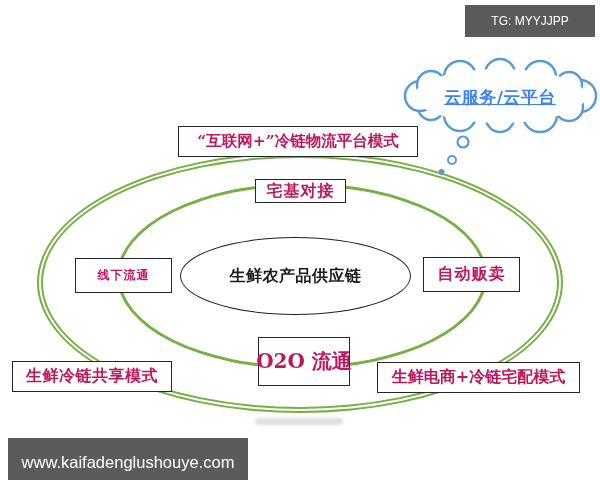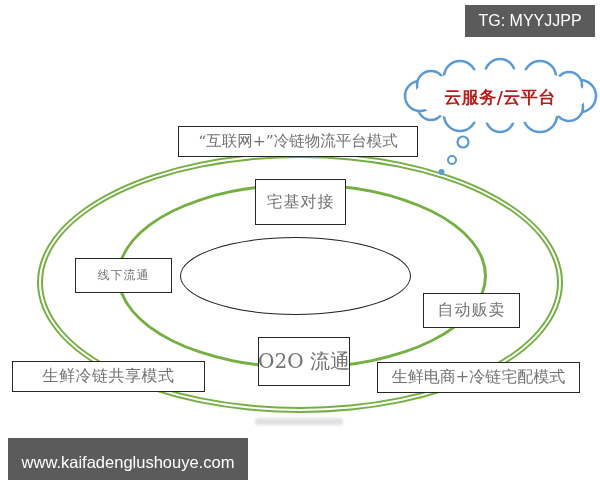--- a/index.html
+++ b/index.html
@@ -23,40 +23,40 @@
   .center-ellipse{
     position:absolute;left:180px;top:237px;width:231px;height:78px;
     border:1.6px solid #222;border-radius:50%;background:#fff;box-sizing:border-box;
     display:flex;flex-direction:column;align-items:center;justify-content:center;
     font-size:16px;font-weight:bold;color:#1c1c1c;line-height:1.7;letter-spacing:.5px;
   }
   
   .node{
     position:absolute;background:#fff;border:1.6px solid #262626;box-sizing:border-box;
     display:flex;align-items:center;justify-content:center;white-space:nowrap;
-    font-weight:normal;color:#737373;
+    font-weight:bold;color:#be185d;
   }
   .node-platform{left:178px;top:126px;width:240px;height:31px;font-size:15.5px;}
-  .node-docking {left:255px;top:179px;width:91px;height:46px;font-size:16px;letter-spacing:1px;}
+  .node-docking {left:255px;top:179px;width:91px;height:24px;font-size:16px;letter-spacing:1px;}
   .node-offline {left:75px; top:258px;width:97px;height:35px;font-size:12px;letter-spacing:1px;}
-  .node-vending {left:423px;top:257px;width:97px;height:35px;font-size:16px;letter-spacing:1px;margin-top:36px;}
+  .node-vending {left:423px;top:257px;width:97px;height:35px;font-size:16px;letter-spacing:1px;}
   .node-o2o     {left:258px;top:337px;width:92px;height:49px;font-size:20px;}
-  .node-sharing {left:12px; top:361px;width:193px;height:31px;font-size:16px;letter-spacing:.5px;}
+  .node-sharing {left:12px; top:361px;width:160px;height:31px;font-size:16px;letter-spacing:.5px;}
   .node-homedel {left:377px;top:362px;width:203px;height:31px;font-size:16px;}
   
   .cloud-svg{position:absolute;left:0;top:0;width:600px;height:480px;pointer-events:none;}
   .cloud-label{
     position:absolute;left:425px;top:86px;width:150px;text-align:center;
-    font-size:17px;font-weight:bold;color:#b91c1c;letter-spacing:.5px;
+    font-size:17px;font-weight:bold;color:#3b82f6;letter-spacing:.5px;text-decoration:underline;
   }
   
   .tg-badge{
     position:absolute;left:465px;top:5px;width:130px;height:32px;background:#5b5b5b;
     color:#fff;display:flex;align-items:center;justify-content:center;
-    font-family:"Liberation Sans","DejaVu Sans",sans-serif;font-size:16px;
+    font-family:"Liberation Sans","DejaVu Sans",sans-serif;font-size:12px;
   }
   .url-bar{
     position:absolute;left:8px;top:438px;width:240px;height:48px;background:#5b5b5b;
     color:#fff;display:flex;align-items:center;justify-content:center;
     font-family:"Liberation Sans","DejaVu Sans",sans-serif;font-size:16.5px;
   }
   
   .smudge{
     position:absolute;left:255px;top:418px;width:88px;height:7px;background:#c7c7c7;
     opacity:.55;filter:blur(1.5px);border-radius:3px;
@@ -98,16 +98,17 @@
 
 <div class="node node-platform">“互联网+”冷链物流平台模式</div>
 <div class="node node-docking">宅基对接</div>
 <div class="node node-offline">线下流通</div>
 <div class="node node-vending">自动贩卖</div>
 <div class="node node-o2o">O2O 流通</div>
 <div class="node node-sharing">生鲜冷链共享模式</div>
 <div class="node node-homedel">生鲜电商+冷链宅配模式</div>
 
 <div class="center-ellipse">
+  <div>生鲜农产品供应链</div>
 </div>
 
 <div class="tg-badge">TG: MYYJJPP</div>
 <div class="url-bar">www.kaifadenglushouye.com</div>
 
 </body></html>

